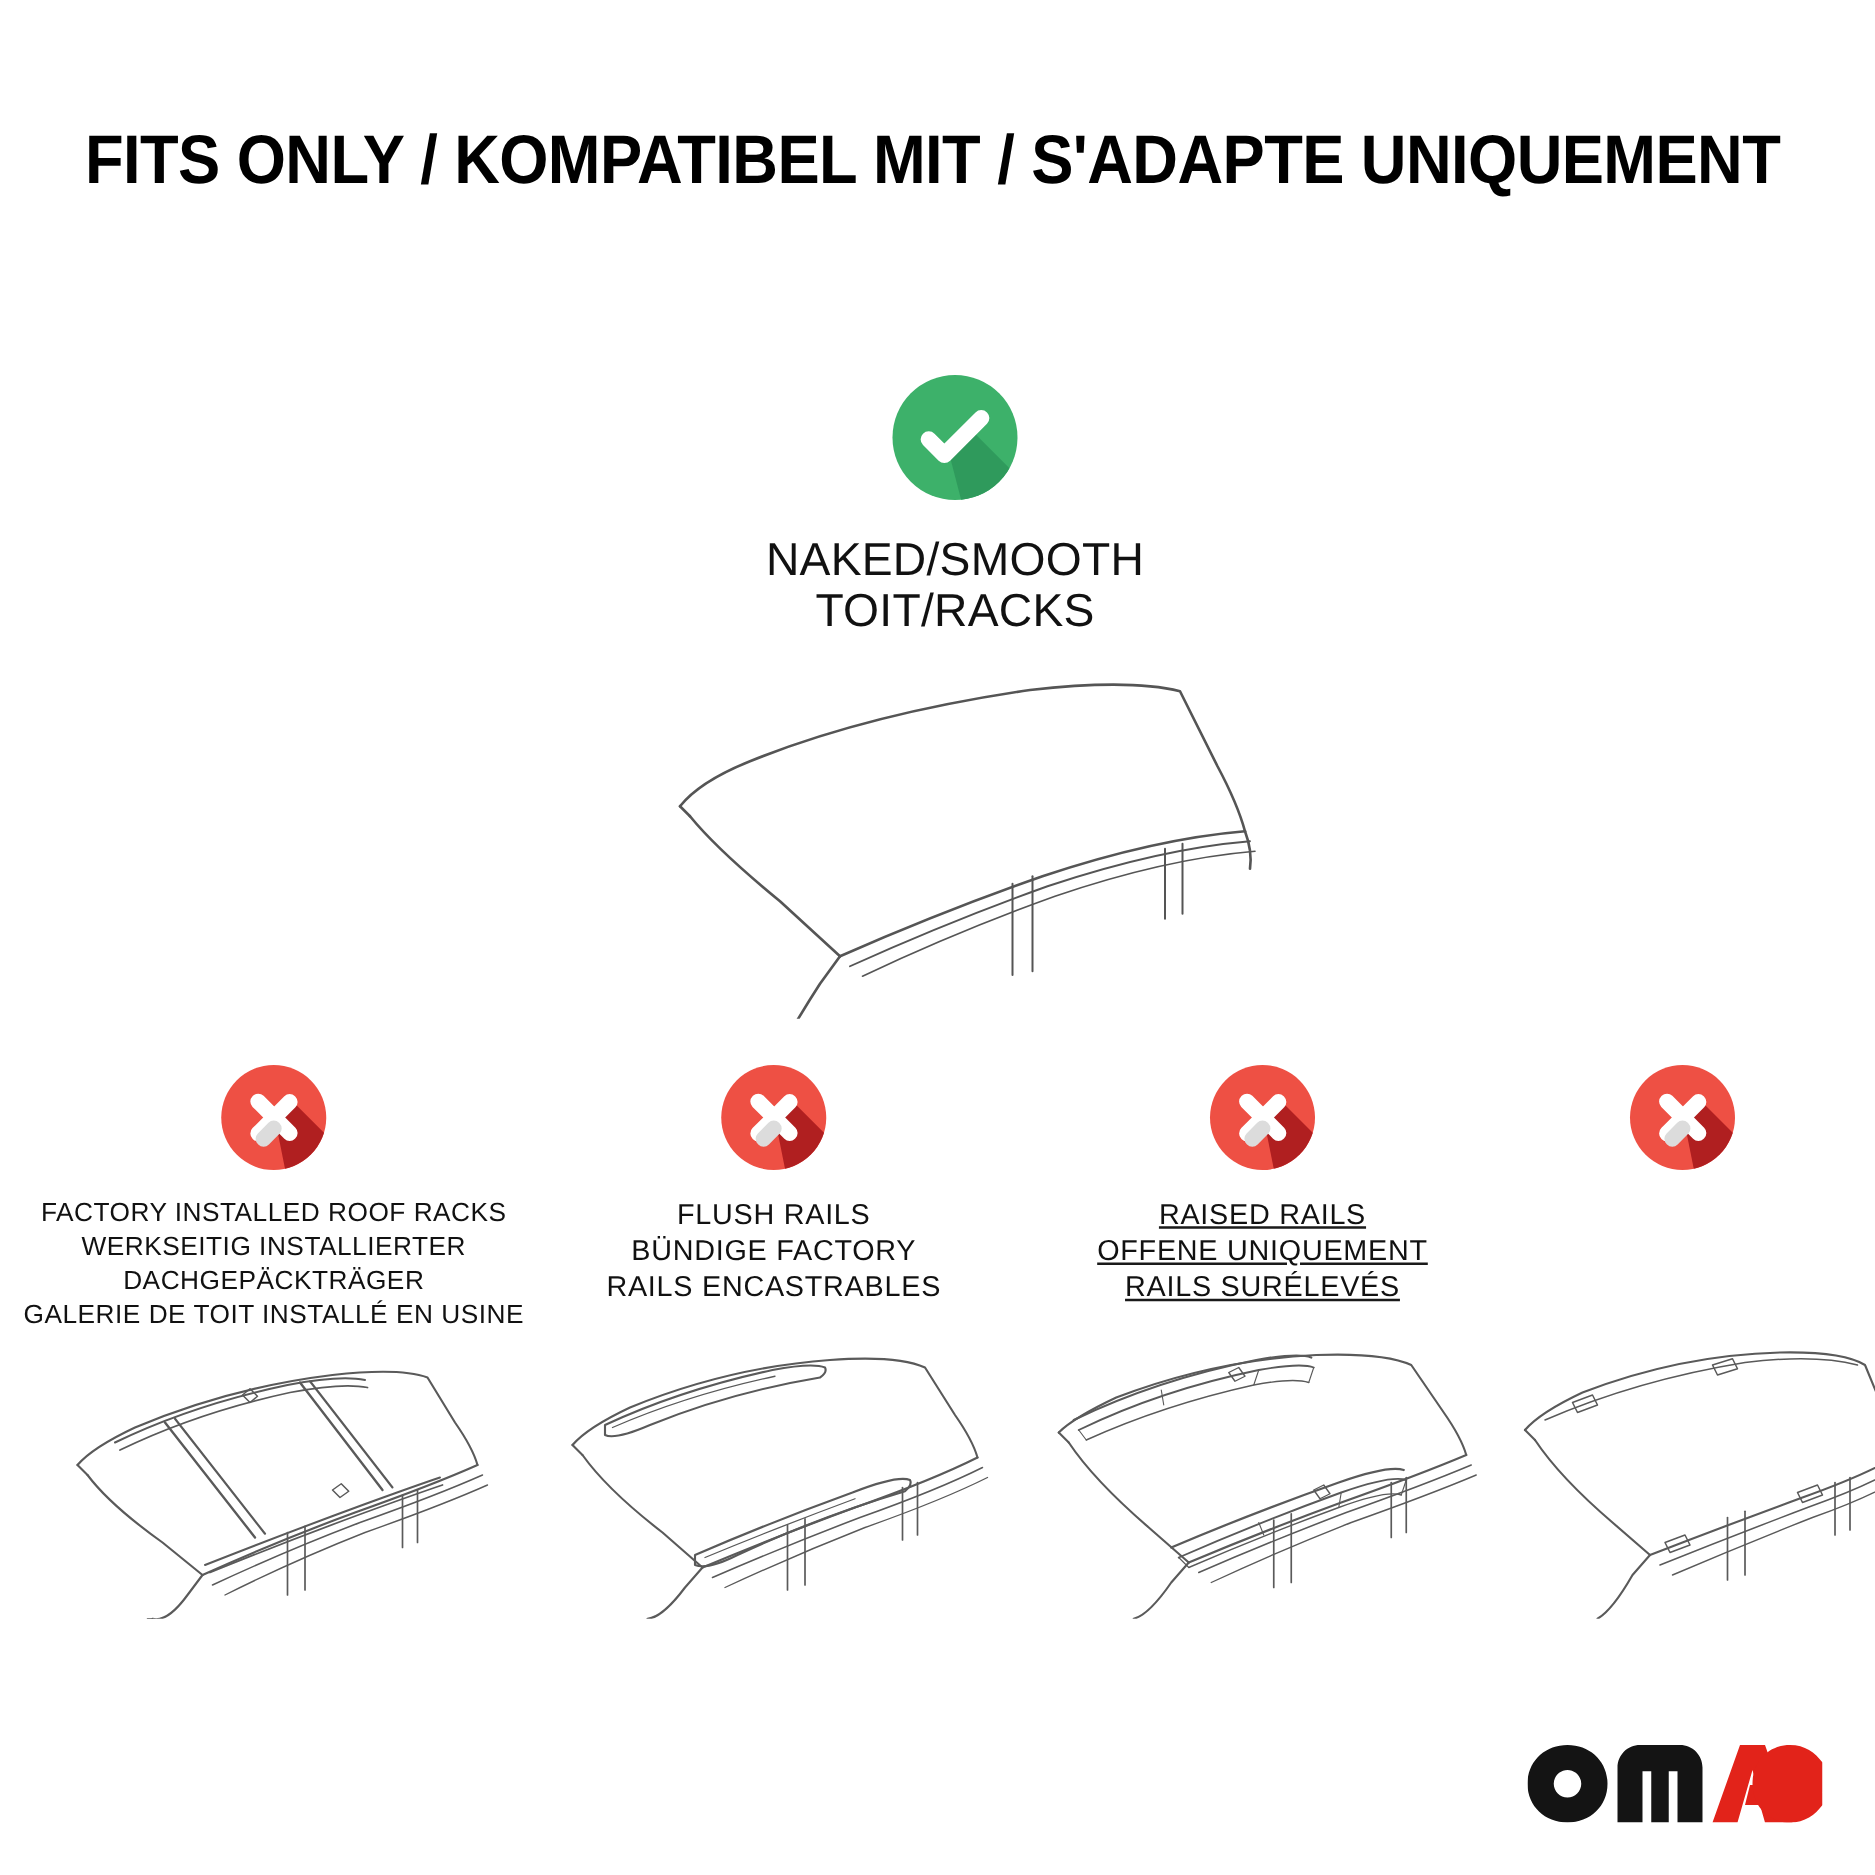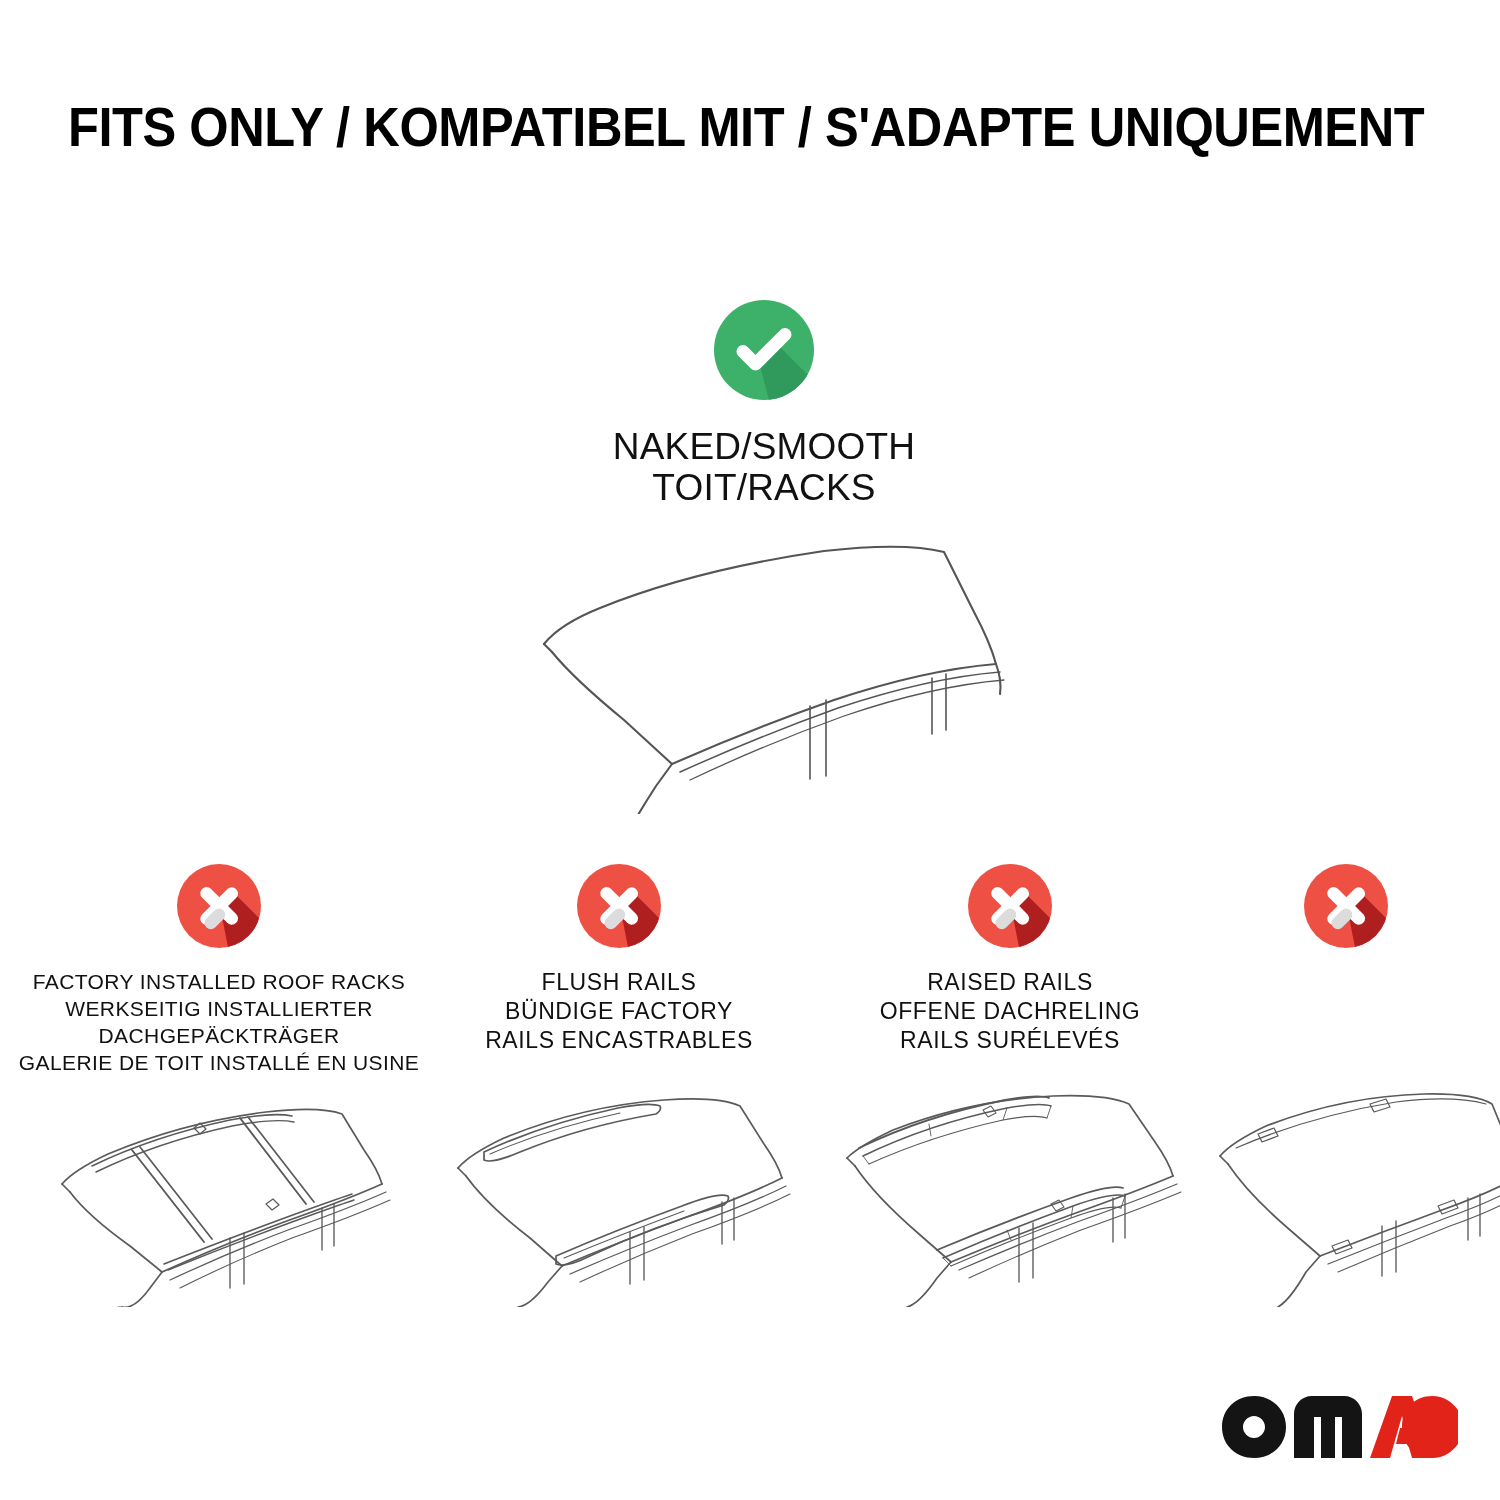--- a/index.html
+++ b/index.html
@@ -77,26 +77,26 @@
   
   .row-bad {
     position: absolute;
     top: 848px;
     left: 0;
     width: 1500px;
     height: 440px;
   }
   .bad {
     position: absolute;
-    top: 12px;
+    top: 0;
     text-align: center;
   }
   .bad-0 { left: 14px;   width: 410px; }
   .bad-1 { left: 434px;  width: 370px; }
-  .bad-2 { left: 820px;  width: 380px; }
+  .bad-2 { left: 820px;  width: 380px; text-decoration: underline; }
   .bad-3 { left: 1206px; width: 280px; }
 
   .bad .label-line {
     font-size: 23px;
     line-height: 29px;
     letter-spacing: 0.6px;
   }
   .bad-0 .label-line {
     font-size: 21px;
     line-height: 27px;
@@ -303,21 +303,21 @@
         </g>
         <g clip-path="url(#xc2)">
           <rect x="40" y="22" width="12.5" height="48" rx="6" fill="#ffffff" transform="rotate(45 46 46)"></rect>
           <rect x="40" y="22" width="12.5" height="48" rx="6" fill="#ffffff" transform="rotate(-45 46 46)"></rect>
           <rect x="46" y="46" width="12.5" height="24" rx="6" fill="#dcdcdc" transform="rotate(45 46 46)"></rect>
         </g>
       </svg>
     </span>
     <div class="labels">
       <span class="label-line">RAISED RAILS</span>
-      <span class="label-line">OFFENE DACHRELING</span>
+      <span class="label-line">OFFENE UNIQUEMENT</span>
       <span class="label-line">RAILS SURÉLEVÉS</span>
     </div>
     <div class="bad-art">
       <svg width="370" height="215" viewBox="0 0 370 215">
         <g fill="none" stroke="#5a5a5a" stroke-width="1.7" stroke-linecap="round" stroke-linejoin="round">
           <path d="M22 66 Q34 54 68 38 Q146 8 228 4 Q282 2 304 12 L330 50 Q344 70 348 84"></path>
           <path d="M22 66 L30 74"></path>
           <path d="M30 74 Q50 104 94 142 L126 170"></path>
           <path d="M126 170 L112 186 Q94 212 82 215"></path>
           <path d="M126 170 Q188 144 248 122 Q310 100 348 84"></path>

